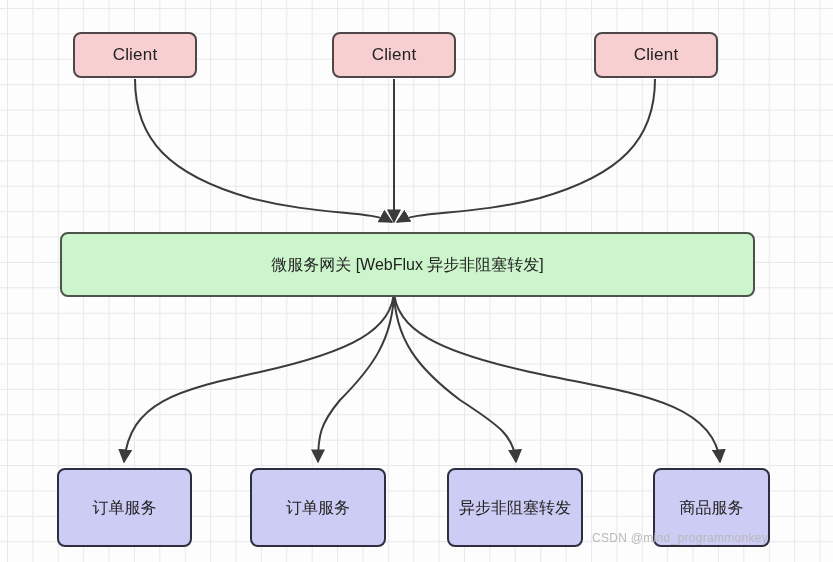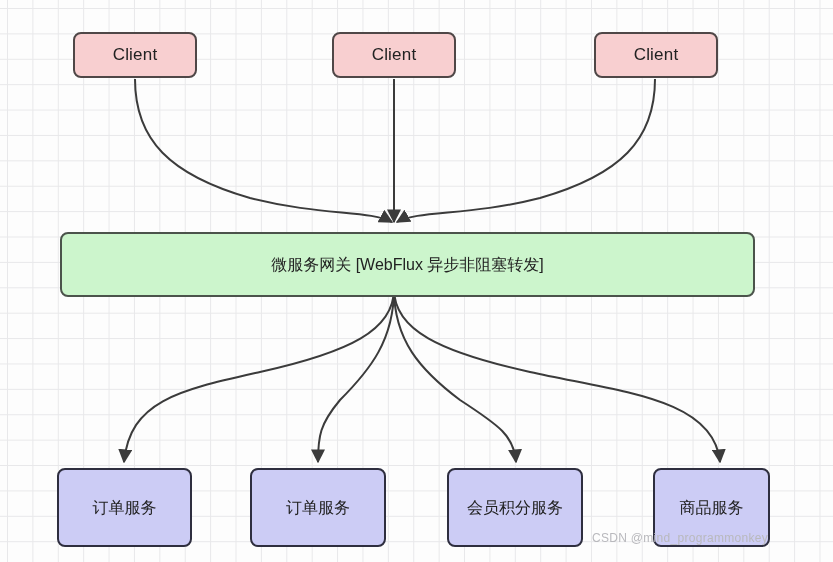--- a/index.html
+++ b/index.html
@@ -112,21 +112,21 @@
 
   <div class="node node-service" style="left:57px; top:468px; width:135px; height:79px;">
     <span>订单服务</span>
   </div>
 
   <div class="node node-service" style="left:250px; top:468px; width:136px; height:79px;">
     <span>订单服务</span>
   </div>
 
   <div class="node node-service" style="left:447px; top:468px; width:136px; height:79px;">
-    <span>会员积分服务</span>
+    <span>异步非阻塞转发</span>
   </div>
 
   <div class="node node-service" style="left:653px; top:468px; width:117px; height:79px;">
     <span>商品服务</span>
   </div>
 
   <div class="watermark" style="left:592px; top:531px;">CSDN @mind_programmonkey</div>
 
 </div>
 

